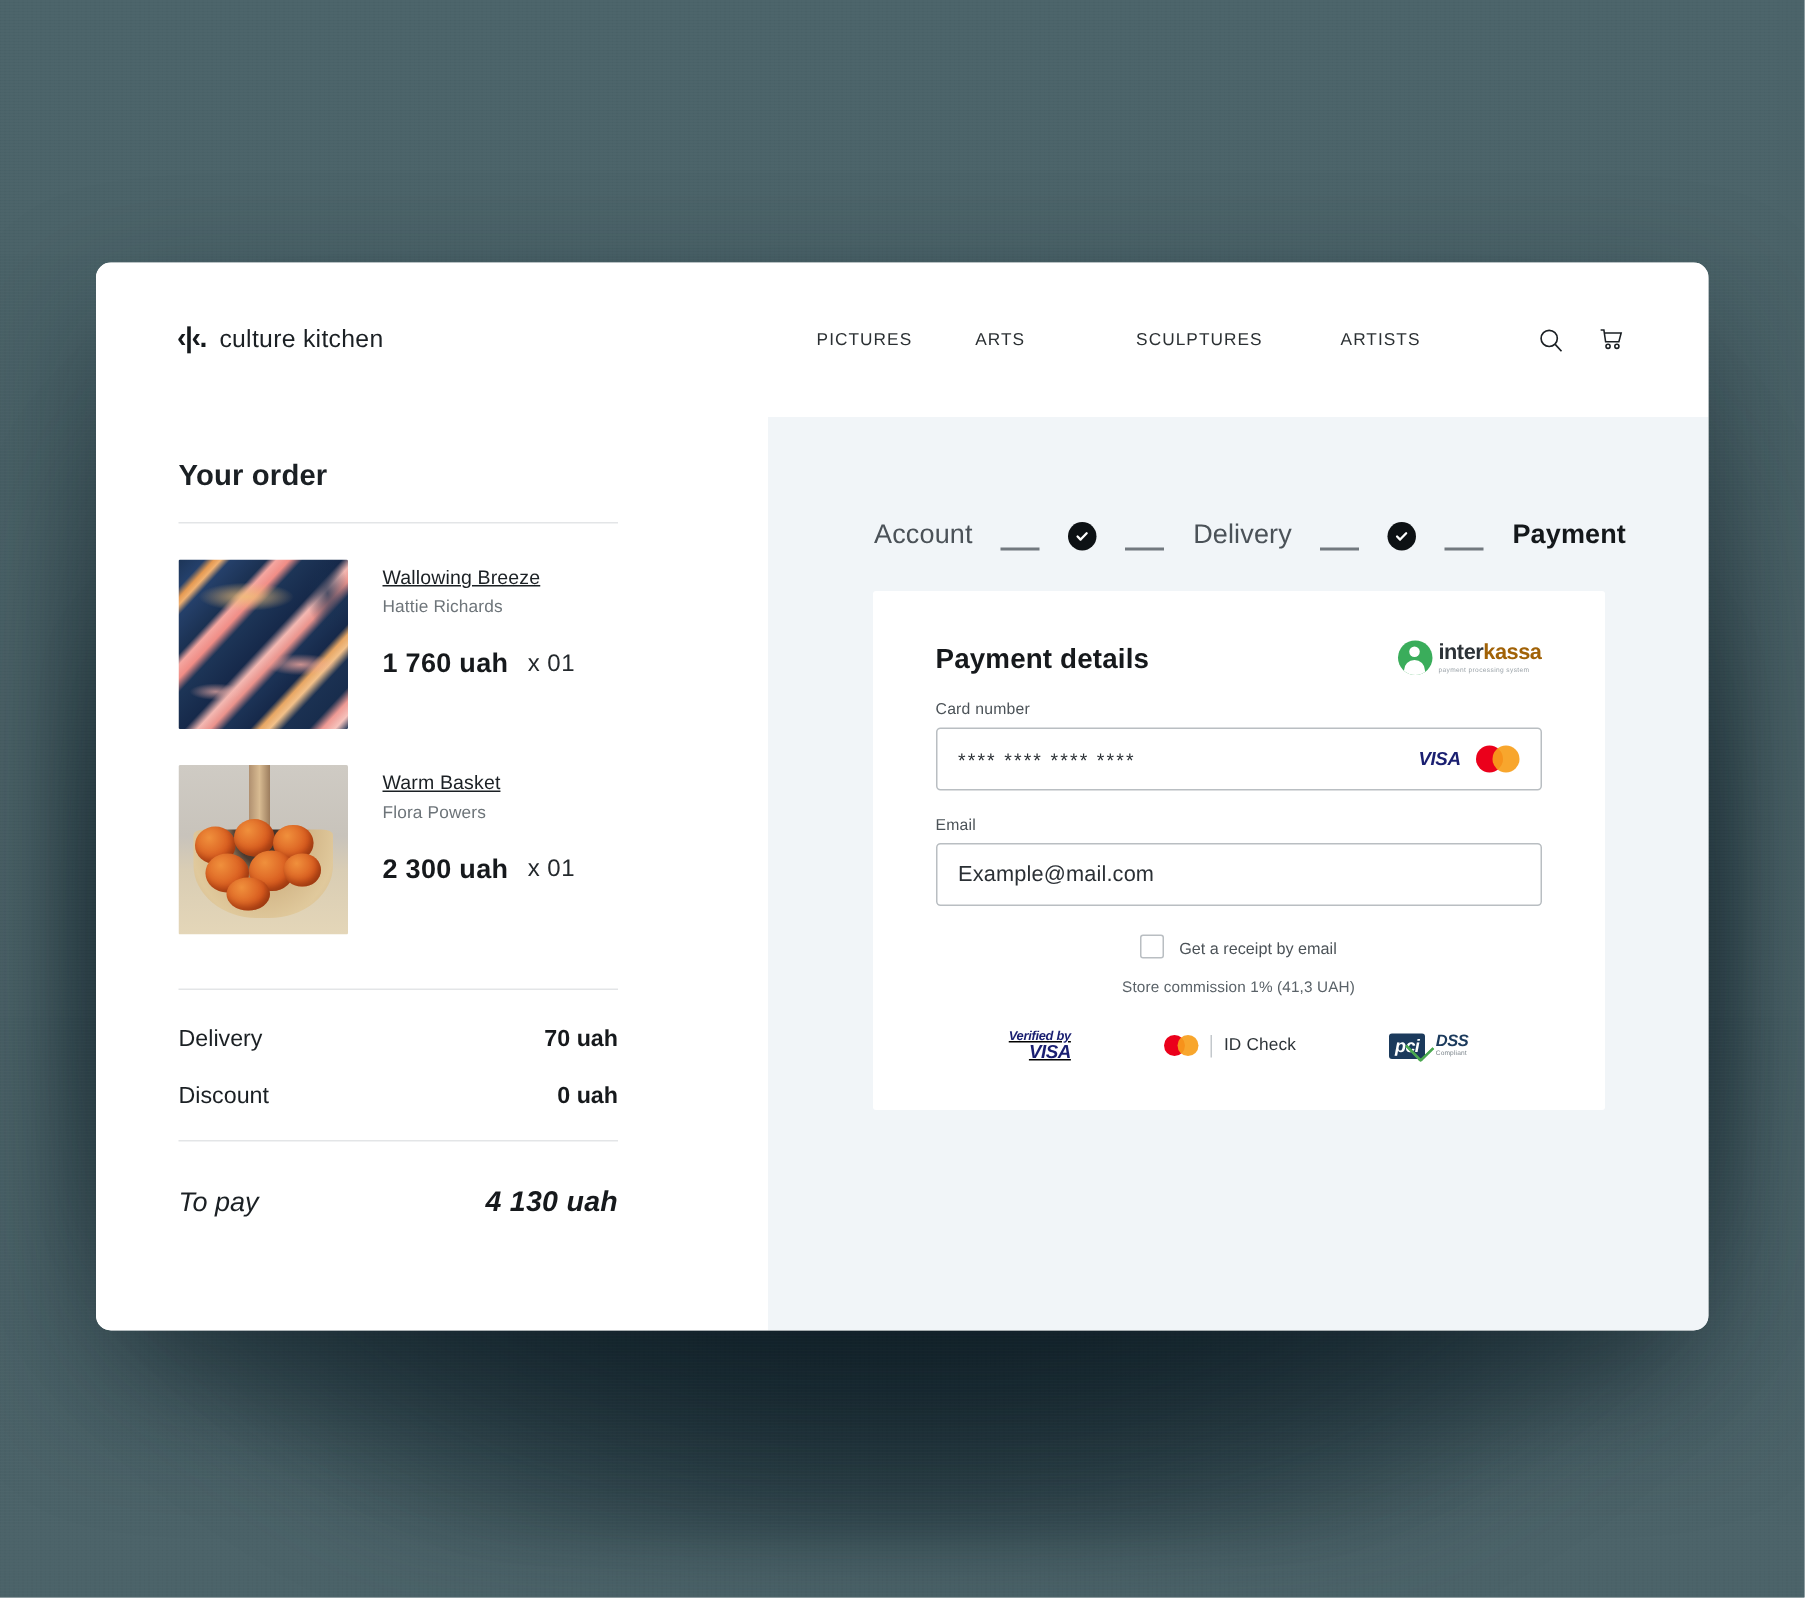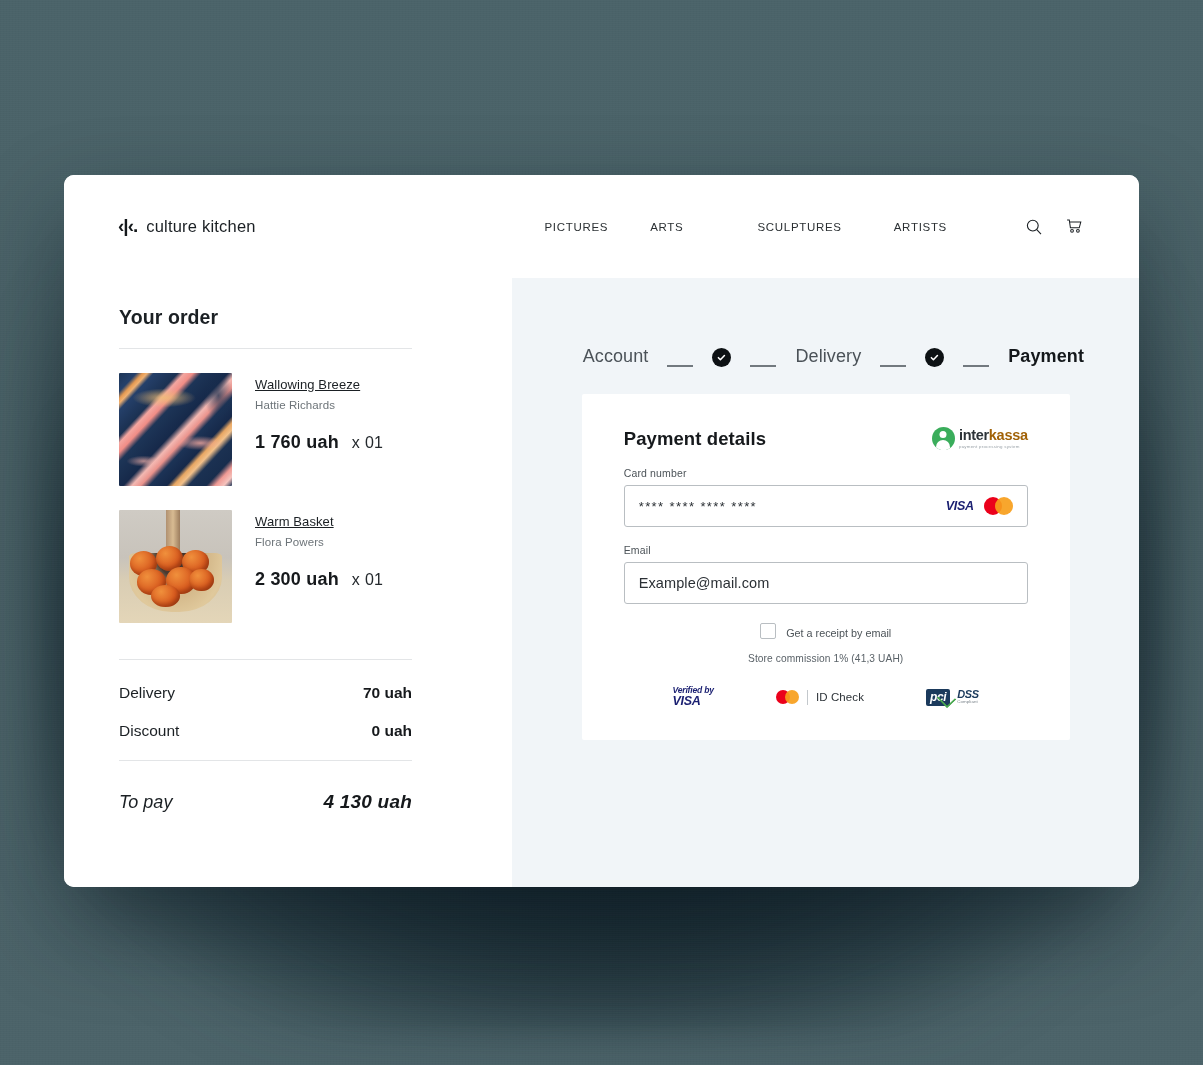--- a/index.html
+++ b/index.html
@@ -486,21 +486,21 @@
     letter-spacing: .1px;
   }
 
   .trust-row {
     display: flex;
     align-items: center;
     justify-content: center;
     gap: 62px;
     margin-top: 22px;
   }
-  .vbv { text-align: left; line-height: 1.05; }
+  .vbv { text-align: right; line-height: 1.05; text-decoration: underline; }
   .vbv .t1 {
     font-size: 8.6px; font-style: italic; font-weight: 700;
     color: #1a1f71; letter-spacing: -.2px;
   }
   .vbv .t2 {
     font-size: 12.5px; font-weight: 700; font-style: italic;
     color: #1a1f71; letter-spacing: -.3px;
   }
   .idcheck { display: flex; align-items: center; gap: 8px; }
   .idcheck .mc-mark { width: 23px; height: 14px; }

